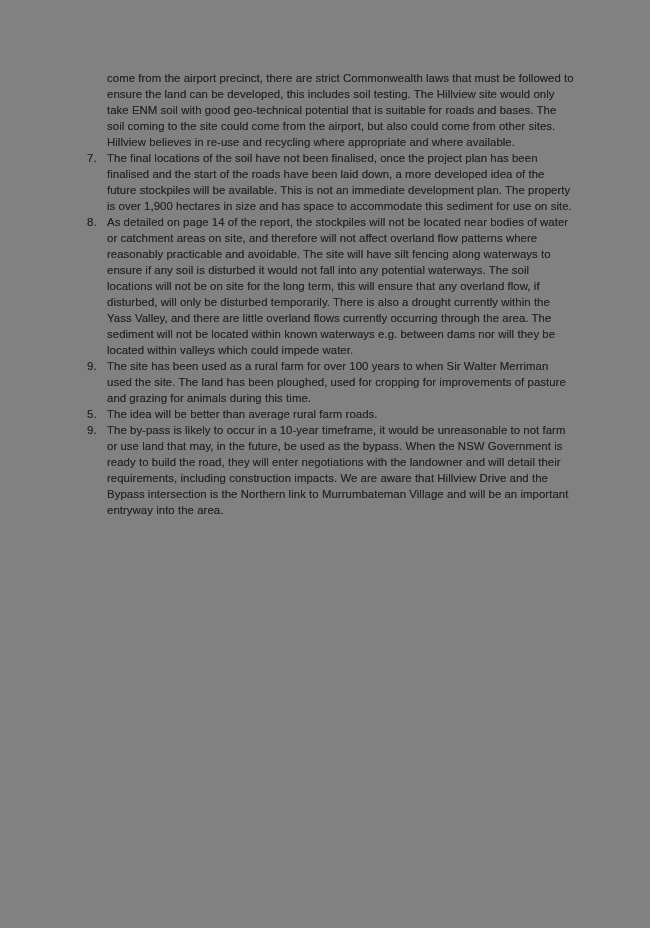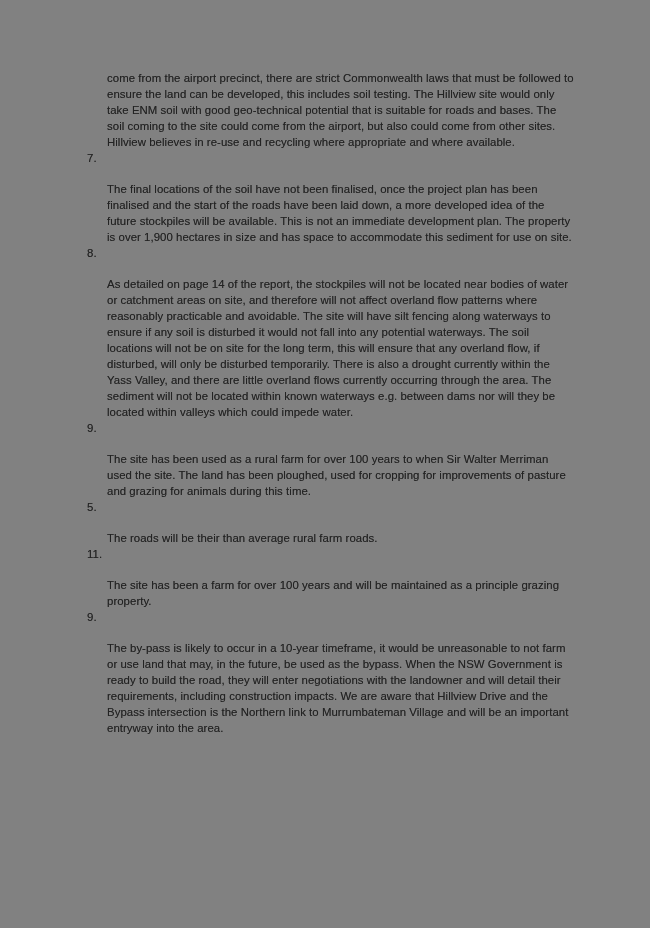--- a/index.html
+++ b/index.html
@@ -36,21 +36,20 @@
   .list-item {
     display: flex;
     align-items: flex-start;
   }
   .item-number {
     flex: 0 0 20px;
     width: 20px;
   }
   .item-text {
     flex: 1;
-    margin-top: 31px;
   }
 </style>
 </head>
 <body>
 
 <div class="page">
   <div class="content">
 
     <p class="para">come from the airport precinct, there are strict Commonwealth laws that must be followed to ensure the land can be developed, this includes soil testing. The Hillview site would only take ENM soil with good geo-technical potential that is suitable for roads and bases. The soil coming to the site could come from the airport, but also could come from other sites. Hillview believes in re-use and recycling where appropriate and where available.</p>
 
@@ -66,27 +65,23 @@
         <span class="item-text">As detailed on page 14 of the report, the stockpiles will not be located near bodies of water or catchment areas on site, and therefore will not affect overland flow patterns where reasonably practicable and avoidable. The site will have silt fencing along waterways to ensure if any soil is disturbed it would not fall into any potential waterways. The soil locations will not be on site for the long term, this will ensure that any overland flow, if disturbed, will only be disturbed temporarily. There is also a drought currently within the Yass Valley, and there are little overland flows currently occurring through the area. The sediment will not be located within known waterways e.g. between dams nor will they be located within valleys which could impede water.</span>
       </div>
 
       <div class="list-item">
         <span class="item-number">9.</span>
         <span class="item-text">The site has been used as a rural farm for over 100 years to when Sir Walter Merriman used the site. The land has been ploughed, used for cropping for improvements of pasture and grazing for animals during this time.</span>
       </div>
 
       <div class="list-item">
         <span class="item-number">5.</span>
-        <span class="item-text">The roads will be their than average rural farm roads.</span>
+        <span class="item-text">The idea will be better than average rural farm roads.</span>
       </div>
 
-      <div class="list-item">
-        <span class="item-number">11.</span>
-        <span class="item-text">The site has been a farm for over 100 years and will be maintained as a principle grazing property.</span>
-      </div>
 
       <div class="list-item">
         <span class="item-number">9.</span>
         <span class="item-text">The by-pass is likely to occur in a 10-year timeframe, it would be unreasonable to not farm or use land that may, in the future, be used as the bypass. When the NSW Government is ready to build the road, they will enter negotiations with the landowner and will detail their requirements, including construction impacts. We are aware that Hillview Drive and the Bypass intersection is the Northern link to Murrumbateman Village and will be an important entryway into the area.</span>
       </div>
 
     </div>
   </div>
 </div>
 

